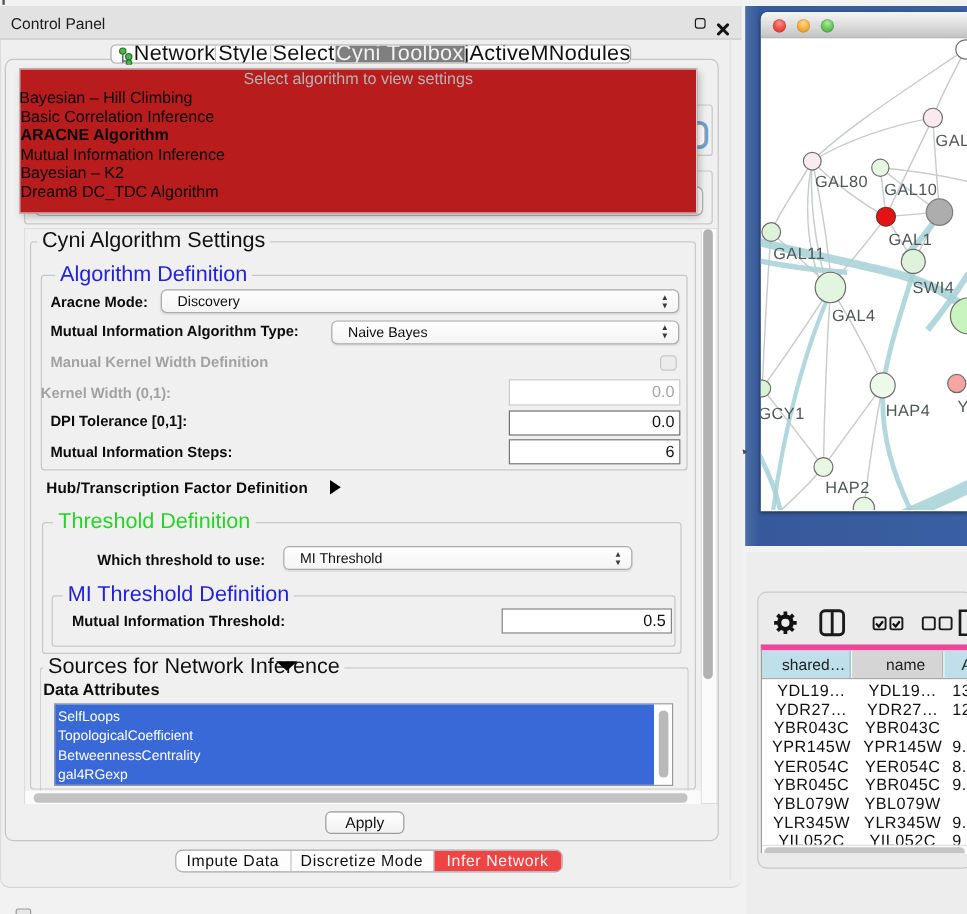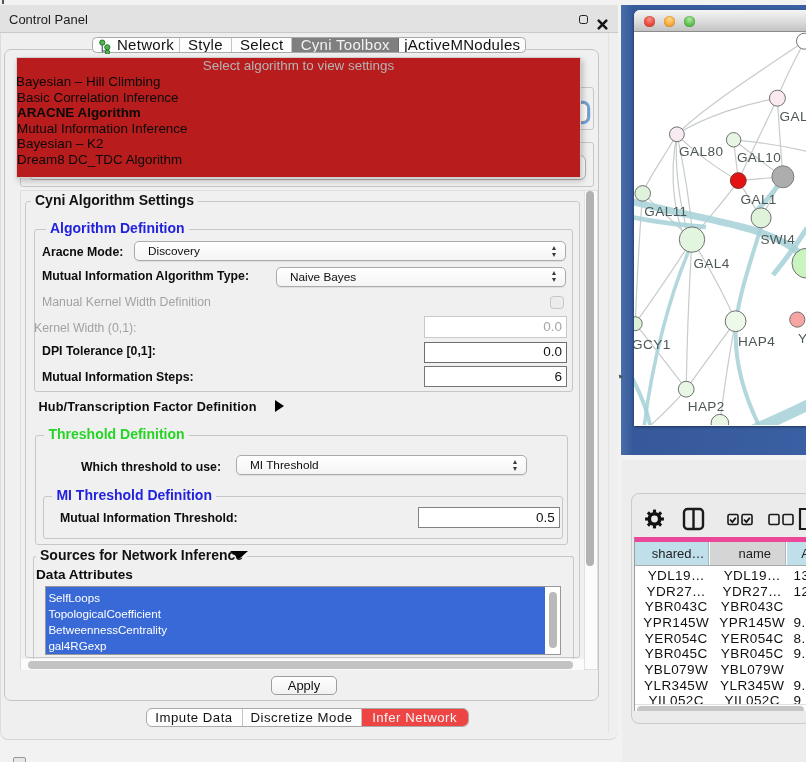--- a/index.html
+++ b/index.html
@@ -1,28 +1,28 @@
 <!DOCTYPE html>
 <html><head><meta charset="utf-8"><style>
 *{margin:0;padding:0;box-sizing:border-box}
 html,body{width:806px;height:762px;overflow:hidden;background:#EDEDED;
  font-family:"Liberation Sans",sans-serif;-webkit-font-smoothing:antialiased}
 .abs{position:absolute}
 .lbl{position:absolute;font-weight:bold;font-size:12.3px;color:#0d0d0d;white-space:nowrap}
-.lblg{position:absolute;font-weight:normal;font-size:12.3px;color:#a2a2a2;white-space:nowrap}
+.lblg{position:absolute;font-weight:bold;font-size:12.3px;color:#a2a2a2;white-space:nowrap}
 .combo{position:absolute;background:linear-gradient(#ffffff,#f4f4f4);border:1px solid #ababab;border-radius:5px;box-shadow:0 1px 1px rgba(0,0,0,0.08)}
 .combo .tx{position:absolute;left:13px;top:0;bottom:0;font-size:11.8px;color:#0d0d0d;display:flex;align-items:center;white-space:nowrap}
 .arr{position:absolute;right:6px;top:50%;width:9px;height:14px;transform:translateY(-50%)}
 .arr:before{content:"";position:absolute;left:2px;top:1.5px;border:2.9px solid transparent;border-bottom:4.2px solid #3a3a3a;border-top:none}
 .arr:after{content:"";position:absolute;left:2px;bottom:1.5px;border:2.9px solid transparent;border-top:4.2px solid #3a3a3a;border-bottom:none}
 .fld{position:absolute;background:#fff;font-size:13.5px;color:#111;text-align:right}
 .grp{position:absolute;border:1px solid #c7c7c7;border-radius:3px}
-.grp>b{position:absolute;top:-9px;font-weight:bold;font-size:14px;background:#f0f0f0;padding:0 4px;white-space:nowrap;line-height:15px}
+.grp>b{position:absolute;top:-9px;font-weight:normal;font-size:18px;background:#f0f0f0;padding:0 4px;white-space:nowrap;line-height:15px}
 .seg{position:absolute;display:flex;background:#fdfdfd;border:1px solid #a9a9a9;border-radius:4.5px;overflow:hidden}
-.seg>div{letter-spacing:0.3px;font-size:15px;color:#111;display:flex;align-items:center;justify-content:center;border-right:1px solid #c4c4c4;white-space:nowrap}
+.seg>div{letter-spacing:0.3px;font-size:18px;color:#111;display:flex;align-items:center;justify-content:center;border-right:1px solid #c4c4c4;white-space:nowrap}
 .seg>div:last-child{border-right:none}
 .seg>div.on{background:#7f7f7f;color:#f2f2f2;border-right-color:#6e6e6e}
 </style></head><body>
 
 <div class="abs" style="left:618px;top:0;width:188px;height:762px;background:#F2F2F2"></div>
 <div class="abs" style="left:621px;top:5px;width:185px;height:450px;background:linear-gradient(90deg,#4a6ea8,#36599b 12px,#3a5fa2)"></div>
 
 <div class="abs" style="left:634px;top:9.5px;width:172px;height:416px;border-radius:6px 6px 0 0;background:#fff;box-shadow:0 1px 3px rgba(0,0,0,0.45)">
  <div class="abs" style="left:0;top:0;right:0;height:22.3px;border-radius:6px 0 0 0;background:linear-gradient(#f5f5f5,#dcdcdc 55%,#c3c3c3);border-bottom:1px solid #8d8d8d"></div>
  <div class="abs" style="left:9.5px;top:6px;width:11px;height:11px;border-radius:50%;background:radial-gradient(circle at 50% 30%,#f7908a,#ee4b40 55%,#c83a31);box-shadow:inset 0 0 1px #9a2b24"></div>

